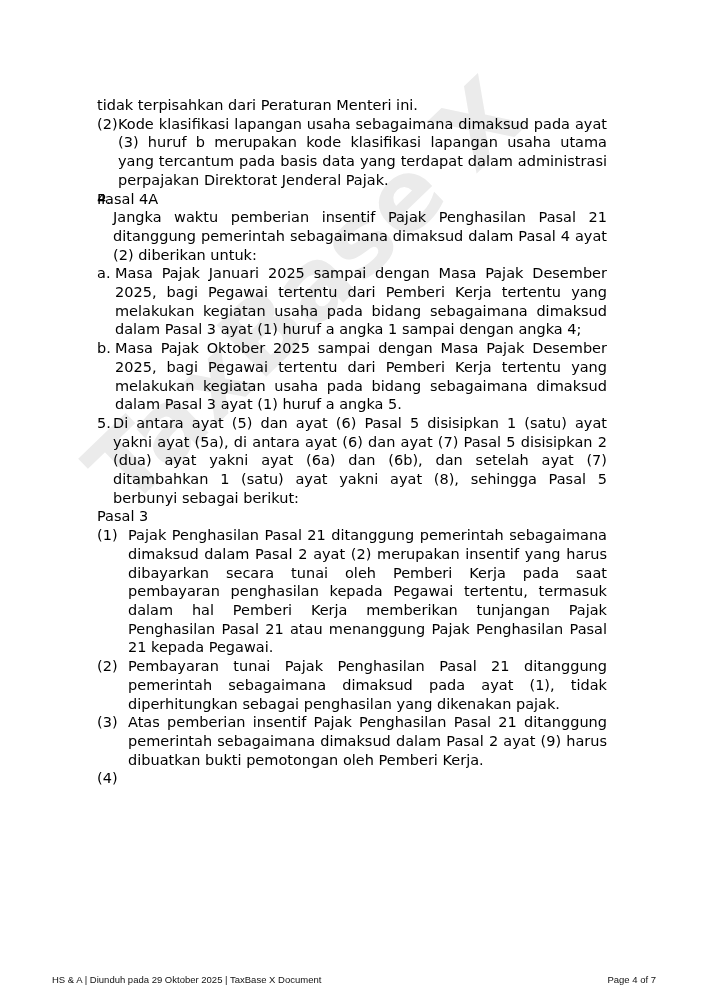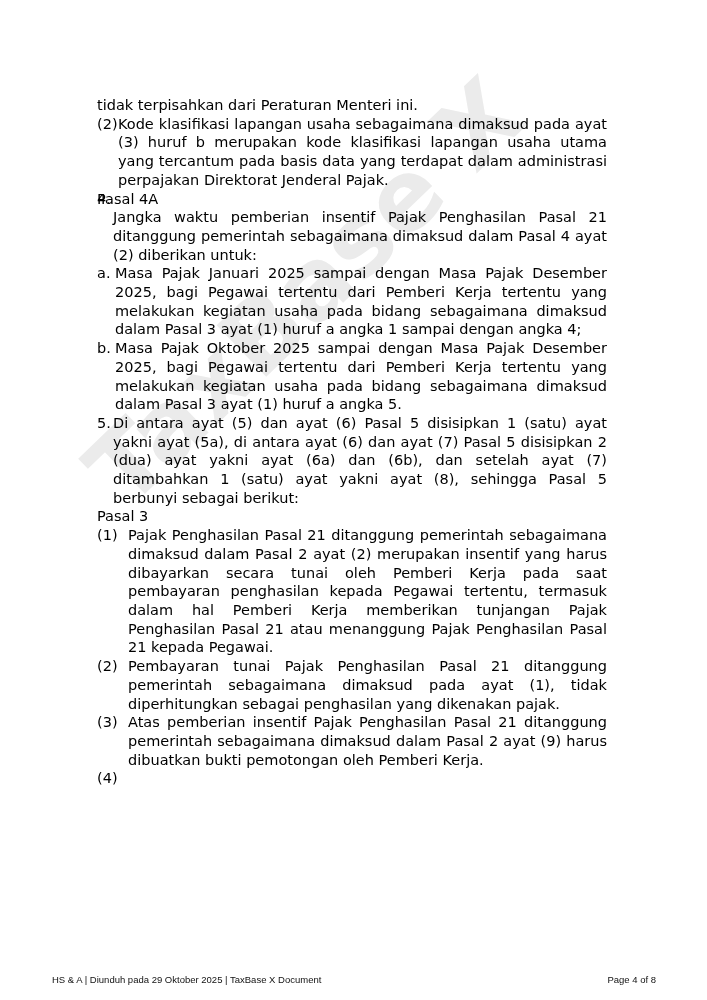--- a/index.html
+++ b/index.html
@@ -105,16 +105,16 @@
     </p>
 
     <p class="hang ayat">
       <span class="marker">(4)</span>
     </p>
 
   </div>
 
   <div class="footer">
     <span>HS &amp; A | Diunduh pada 29 Oktober 2025 | TaxBase X Document</span>
-    <span>Page 4 of 8</span>
+    <span>Page 4 of 7</span>
   </div>
 
 </div>
 
 </body></html>

